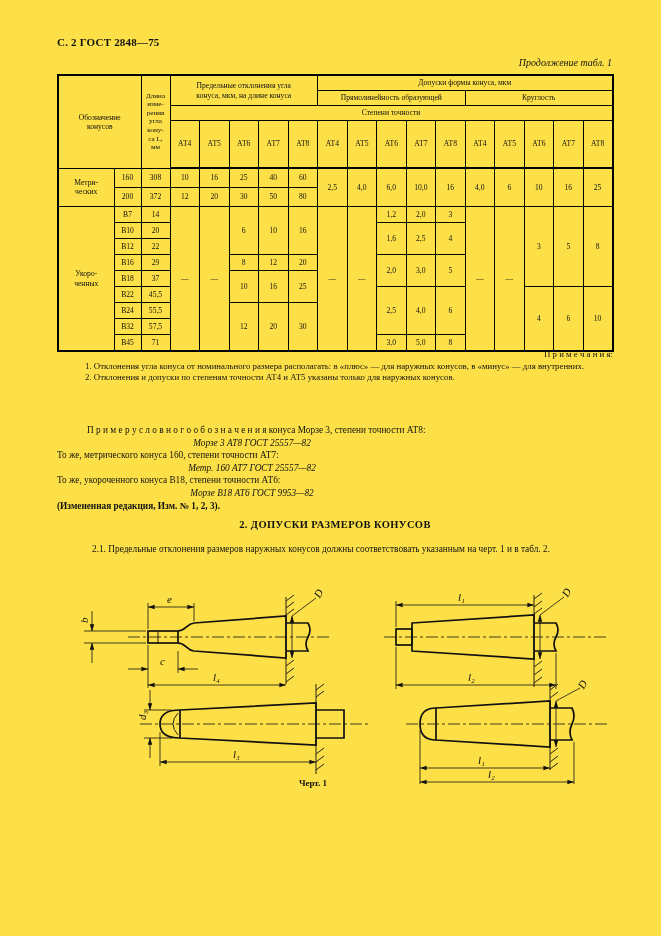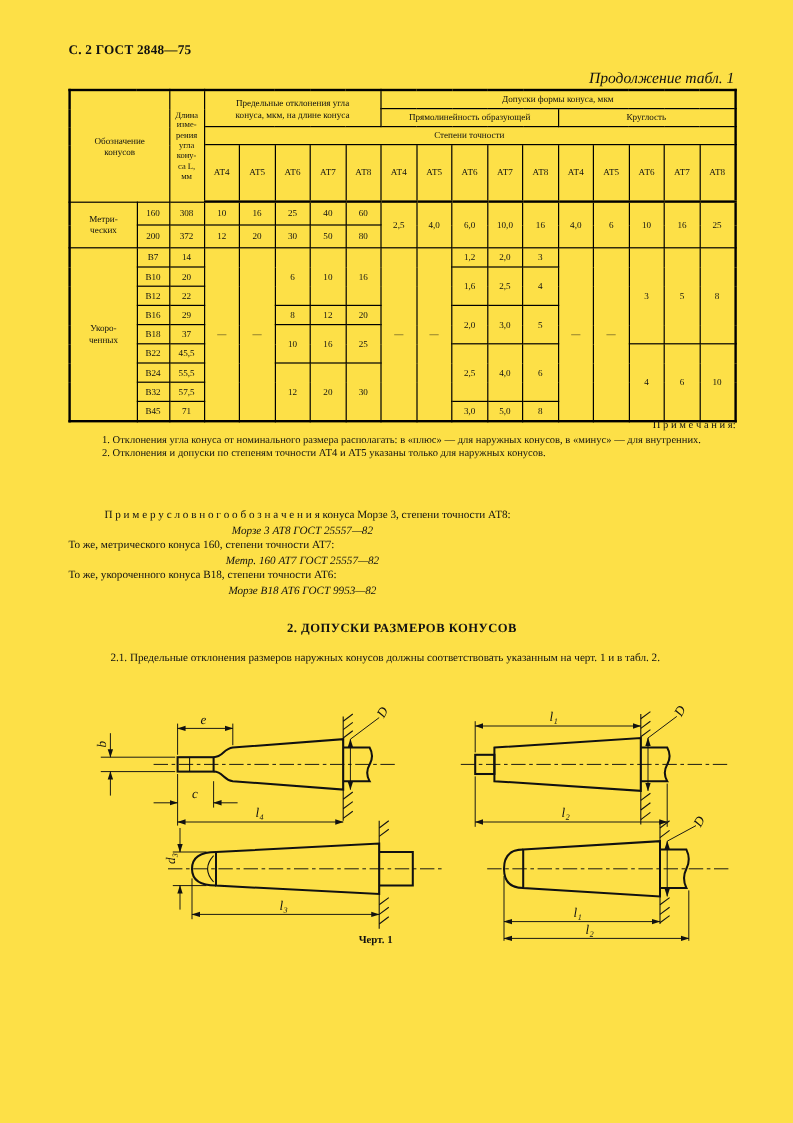--- a/index.html
+++ b/index.html
@@ -1,20 +1,20 @@
 <!DOCTYPE html>
 <html><head>
 <meta charset="utf-8">
 <style>
   html,body{margin:0;padding:0;background:#fff;}
   body{width:661px;height:936px;font-family:"Liberation Serif",serif;color:#111;}
   .page{position:relative;width:661px;height:936px;background:#fde047;overflow:hidden;}
 
   .doc-header{position:absolute;left:57px;top:36px;font-weight:bold;font-size:11px;letter-spacing:.2px;}
-  .continuation{position:absolute;left:412px;top:57px;width:200px;text-align:right;font-style:italic;font-size:13px;}
+  .continuation{position:absolute;left:412px;top:57px;width:200px;text-align:right;font-style:italic;font-size:10px;}
 
   
   .t1wrap{position:absolute;left:57px;top:74px;}
   table.t1{border-collapse:collapse;table-layout:fixed;width:555px;border:2px solid #000;
            font-family:"Liberation Serif",serif;font-size:7.6px;}
   table.t1 td{border:1px solid #000;text-align:center;vertical-align:middle;padding:0 1px;
               white-space:pre-line;line-height:1.22;}
   tr.h1 td,tr.h2 td,tr.h3 td{height:14px;}
   tr.h4 td{height:46px;border-bottom-width:2px;}
   tr.rm td{height:18px;}
@@ -239,20 +239,21 @@
     <div class="ni">2. Отклонения и допуски по степеням точности АТ4 и АТ5 указаны только для наружных конусов.</div>
   </div>
 
   <div class="example">
     <div class="intro">П р и м е р   у с л о в н о г о   о б о з н а ч е н и я  конуса Морзе 3, степени точности АТ8:</div>
     <div class="desig">Морзе 3 АТ8 ГОСТ 25557—82</div>
     <div>То же, метрического конуса 160, степени точности АТ7:</div>
     <div class="desig">Метр. 160 АТ7 ГОСТ 25557—82</div>
     <div>То же, укороченного конуса В18, степени точности АТ6:</div>
     <div class="desig">Морзе В18 АТ6 ГОСТ 9953—82</div>
+    <div class="amended">(Измененная редакция, Изм. № 1, 2, 3).</div>
   </div>
 
   <div class="sec-title">2. ДОПУСКИ РАЗМЕРОВ КОНУСОВ</div>
   <div class="para21">2.1. Предельные отклонения размеров наружных конусов должны соответствовать указанным на черт. 1 и в табл. 2.</div>
 
   <svg class="fig" style="left:68px;top:585px;" width="292" height="116" viewBox="0 0 292 116">
     <line class="cl" x1="60" y1="52" x2="264" y2="52"></line>
     <rect class="ol" x="80" y="46" width="30" height="12"></rect>
     <line class="thin" x1="90" y1="46" x2="90" y2="58"></line>
     <path class="ol" d="M110,46 C118,46 118,39 126,38 L218,31 L218,73 L126,66 C118,65 118,58 110,58"></path>

